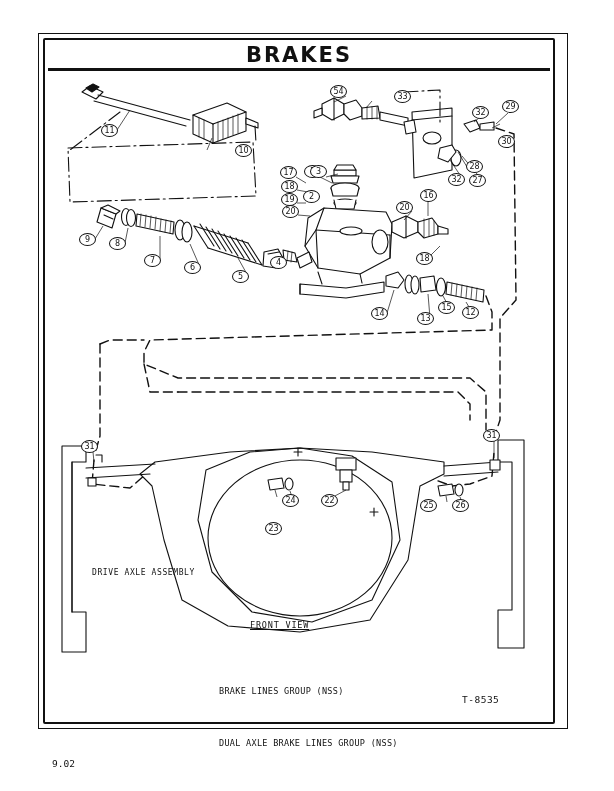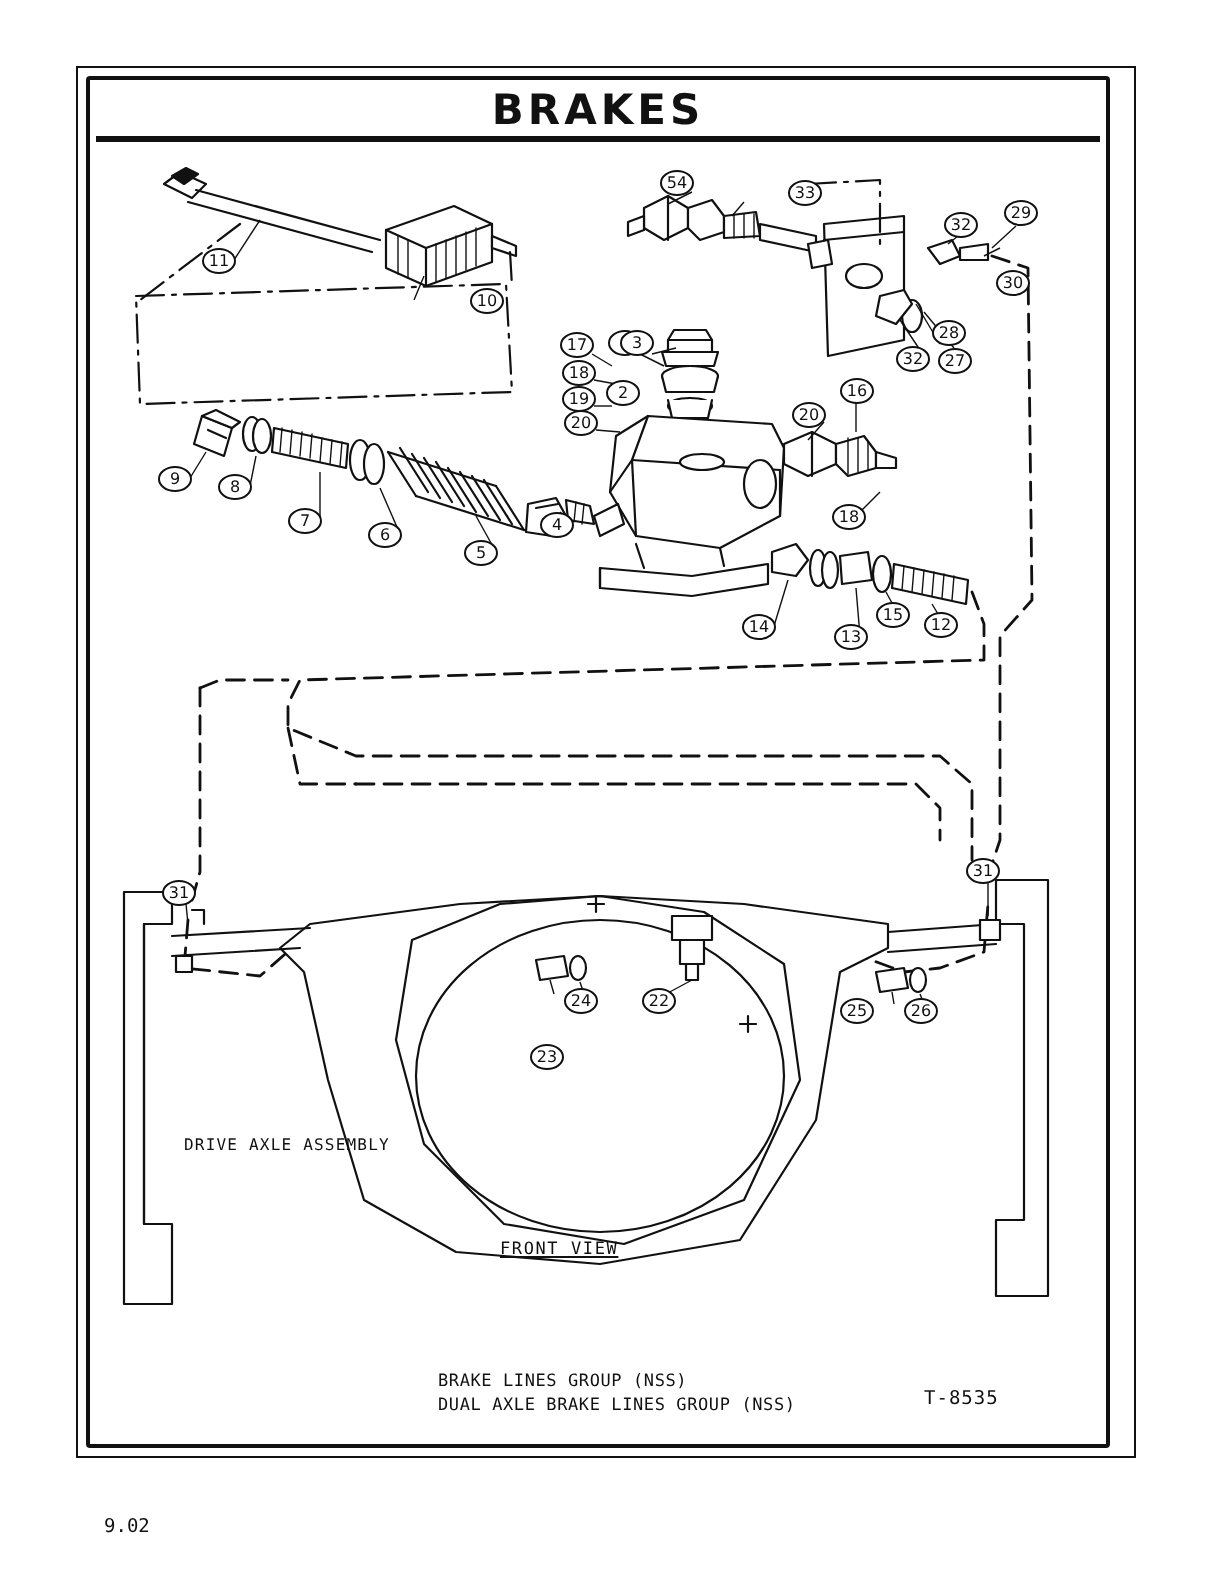--- a/index.html
+++ b/index.html
@@ -364,21 +364,21 @@
       <line x1="333" y1="497" x2="346" y2="490"></line>
       <line x1="447" y1="502" x2="446" y2="496"></line>
       <line x1="462" y1="502" x2="460" y2="497"></line>
     </g>
   </svg>
 
   <div class="lbl-axle">DRIVE AXLE ASSEMBLY</div>
   <div class="lbl-front">FRONT VIEW</div>
 
   <div class="footnote"><span>BRAKE LINES GROUP (NSS)</span></div>
-  <div class="footnote" style="top:697px;"><span>DUAL AXLE BRAKE LINES GROUP (NSS)</span></div>
+  <div class="footnote" style="top:737px;"><span>DUAL AXLE BRAKE LINES GROUP (NSS)</span></div>
 
   <div class="drawing-code">T-8535</div>
 
   <div class="page-num">9.02</div>
 
   <div id="callouts">
       <div class="callout" style="left: 304px; top: 165px;">1</div>
       <div class="callout" style="left: 303px; top: 190px;">2</div>
       <div class="callout" style="left: 310px; top: 165px;">3</div>
       <div class="callout" style="left: 270px; top: 256px;">4</div>

